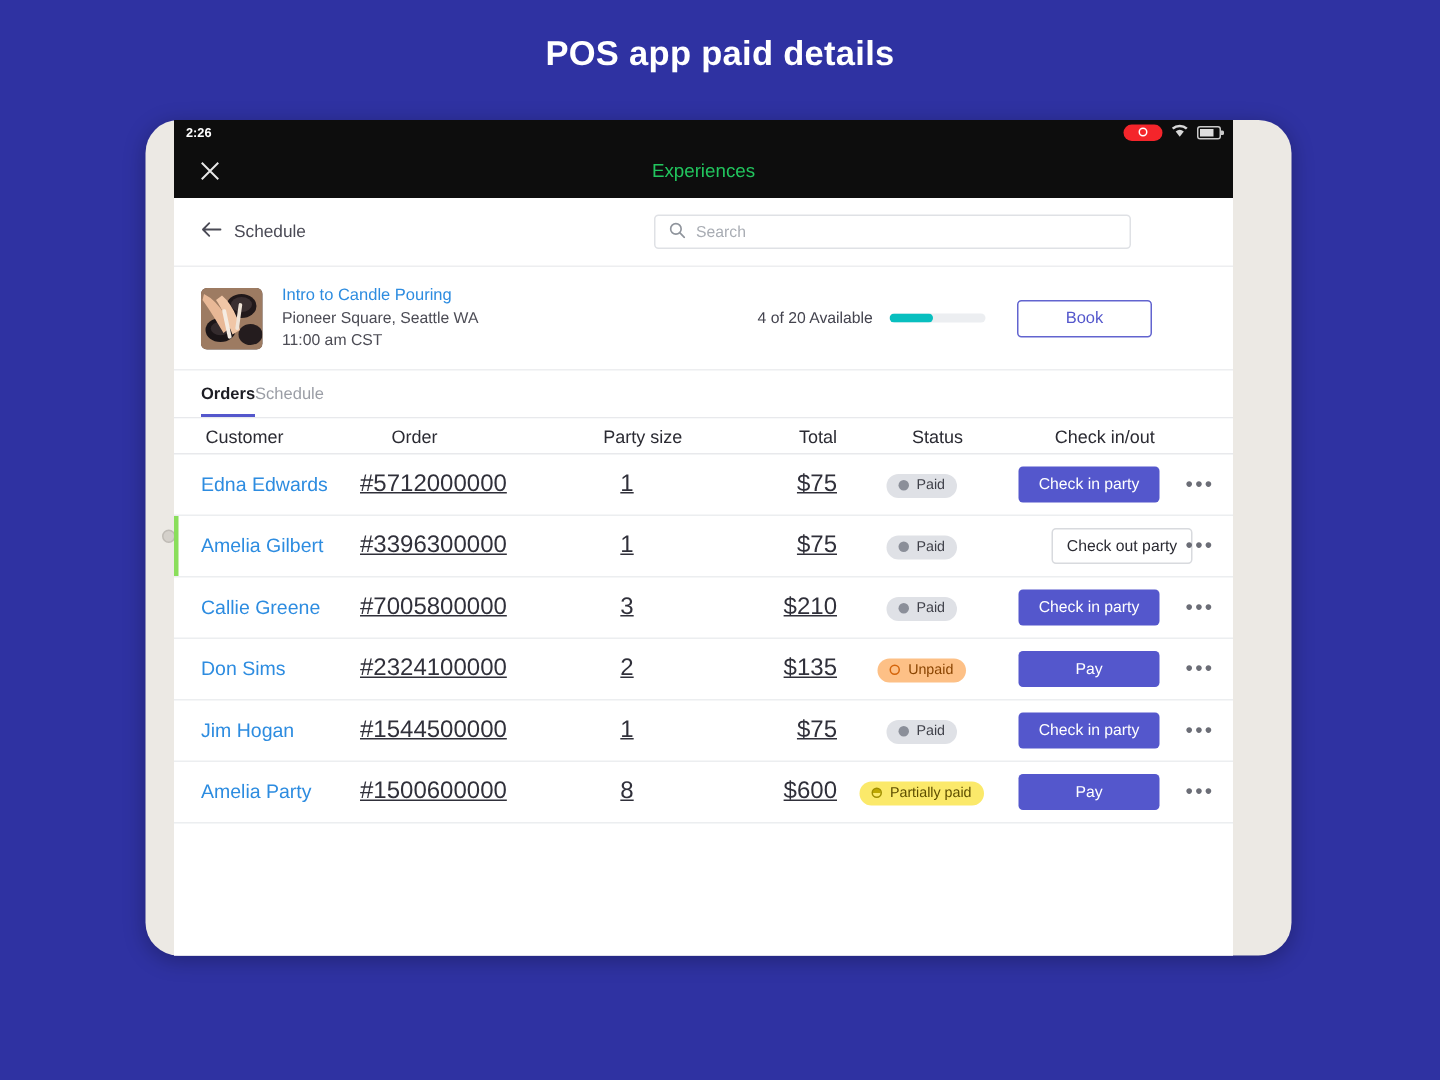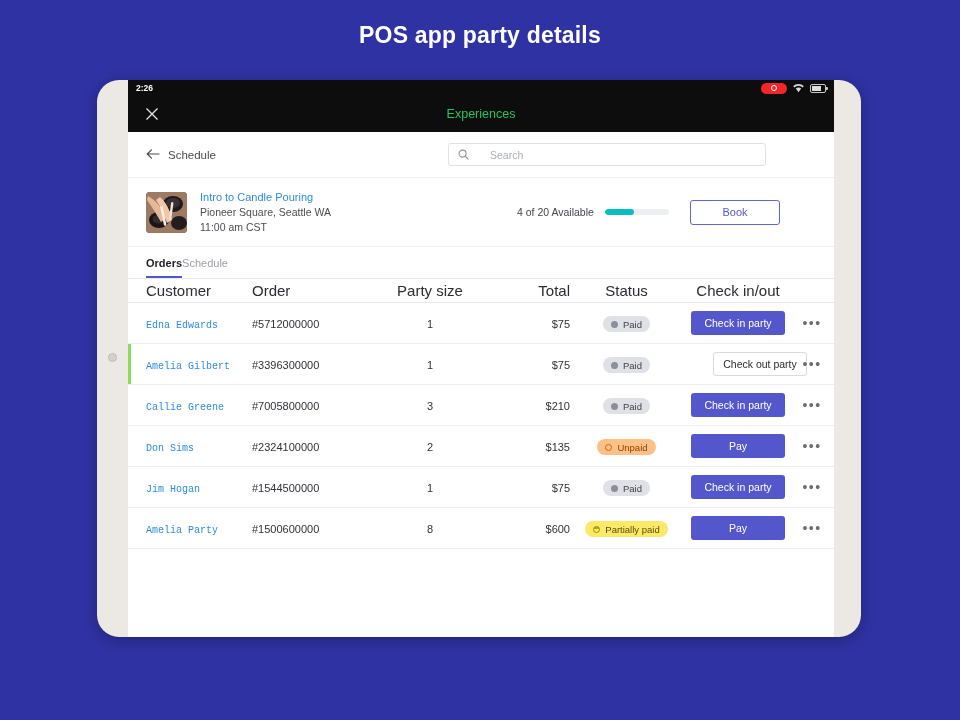--- a/index.html
+++ b/index.html
@@ -44,21 +44,21 @@
     width: 9px;
     height: 9px;
     border-radius: 50%;
     background: #d4d0ca;
     border: 1px solid #bfbbb5;
   }
 
   
   .screen {
     position: absolute;
-    left: 128px;
+    left: 116px;
     top: 80px;
     width: 706px;
     height: 557px;
     background: #f7f8fa;
     overflow: hidden;
   }
 
   
   .statusbar {
     height: 16px;
@@ -163,21 +163,21 @@
   .search-box {
     position: absolute;
     left: 320px;
     width: 318px;
     height: 23px;
     border: 1px solid #dfe1e5;
     border-radius: 3px;
     background: #ffffff;
     display: flex;
     align-items: center;
-    gap: 21px;
+    gap: 7px;
     padding: 0 9px;
   }
   .search-box input {
     border: none;
     outline: none;
     font-size: 10.5px;
     font-family: "Liberation Sans", sans-serif;
     color: #3c3c45;
     width: 100%;
     background: transparent;
@@ -273,22 +273,23 @@
 
   
   .table { background: #ffffff; }
   .thead {
     height: 24px;
     display: flex;
     align-items: center;
     border-bottom: 1px solid #e8e9ec;
   }
   .thead .th {
-    font-size: 15px;
+    font-size: 12px;
     color: #2b2b33;
+    padding-left: 21px;
   }
   .trow {
     height: 41px;
     display: flex;
     align-items: center;
     border-bottom: 1px solid #eceef0;
     position: relative;
   }
   .trow.checked-in::before {
     content: "";
@@ -300,28 +301,28 @@
 
   .c-customer { width: 124px; padding-left: 18px; }
   .c-order    { width: 122px; }
   .c-party    { width: 112px; text-align: center; }
   .c-total    { width: 84px;  text-align: right; }
   .c-status   { width: 113px; text-align: center; }
   .c-action   { width: 110px; text-align: center; }
   .c-more     { width: 38px;  text-align: center; }
 
   .cust-name {
-    font-size: 10px;
+    font-size: 13px;
     color: #2d8ce0;
     cursor: pointer;
-    font-family: Liberation Mono, monospace;
   }
   .order-no, .party-sz, .total-amt {
-    font-size: 11px;
+    font-size: 16px;
     color: #30303a;
+    text-decoration: underline;
   }
 
   .badge {
     display: inline-flex;
     align-items: center;
     gap: 5px;
     height: 16px;
     padding: 0 8px;
     border-radius: 8px;
     font-size: 9.5px;
@@ -364,21 +365,21 @@
     color: #6b6d76;
     letter-spacing: 1.5px;
     cursor: pointer;
     line-height: 1;
   }
   .table-tail { background: #ffffff; }
 </style>
 </head>
 <body>
 
-<div class="page-title">POS app party details</div>
+<div class="page-title">POS app paid details</div>
 
 <div class="tablet"></div>
 <div class="home-button"></div>
 
 <div class="screen">
 
   <div class="statusbar">
     <span class="clock">2:26</span>
     <span class="status-right">
       <span class="rec-pill">

